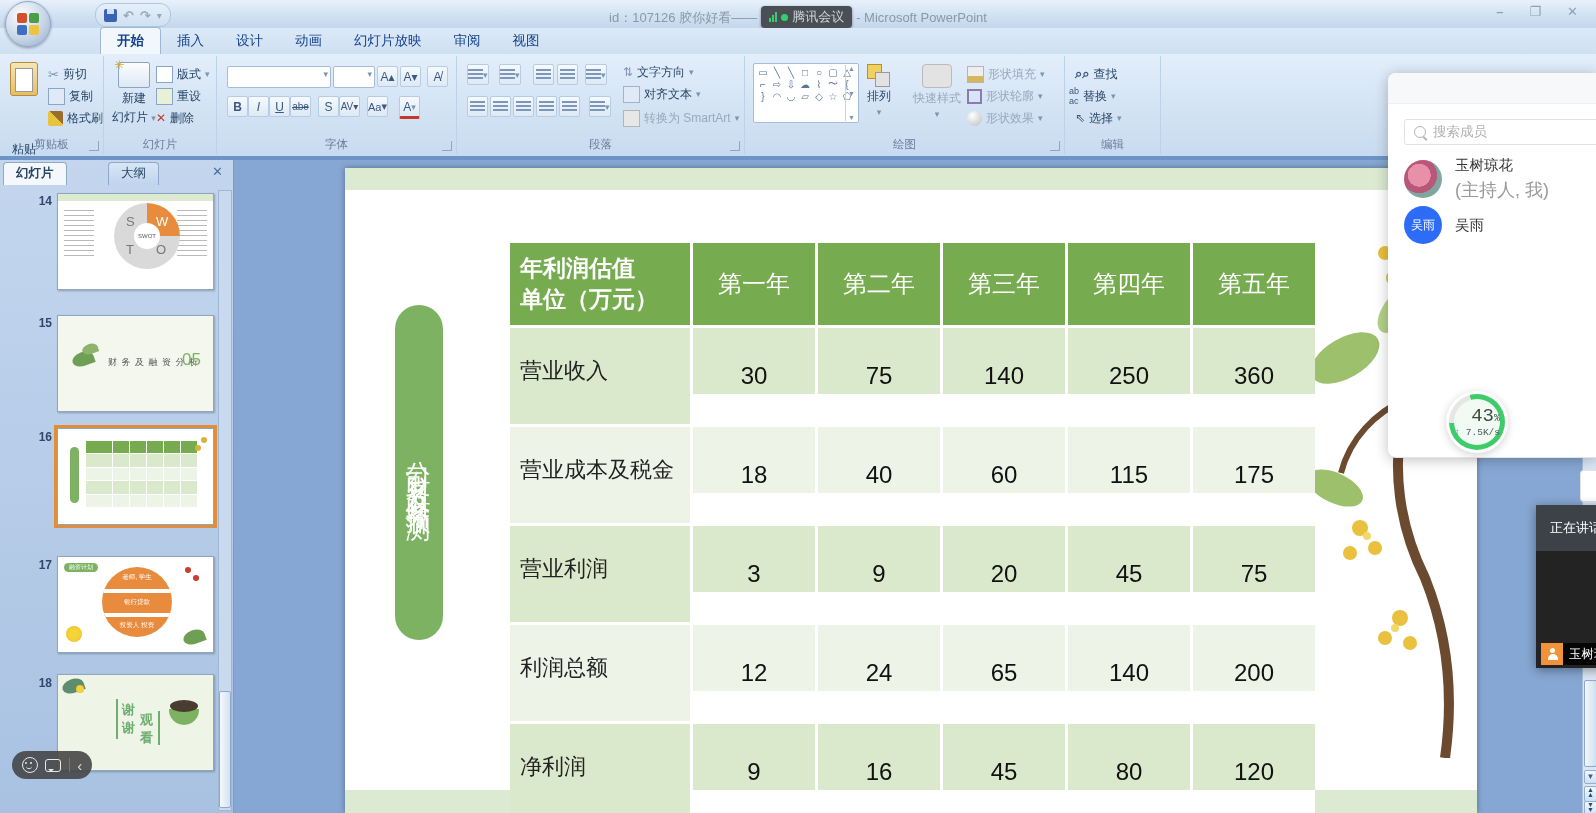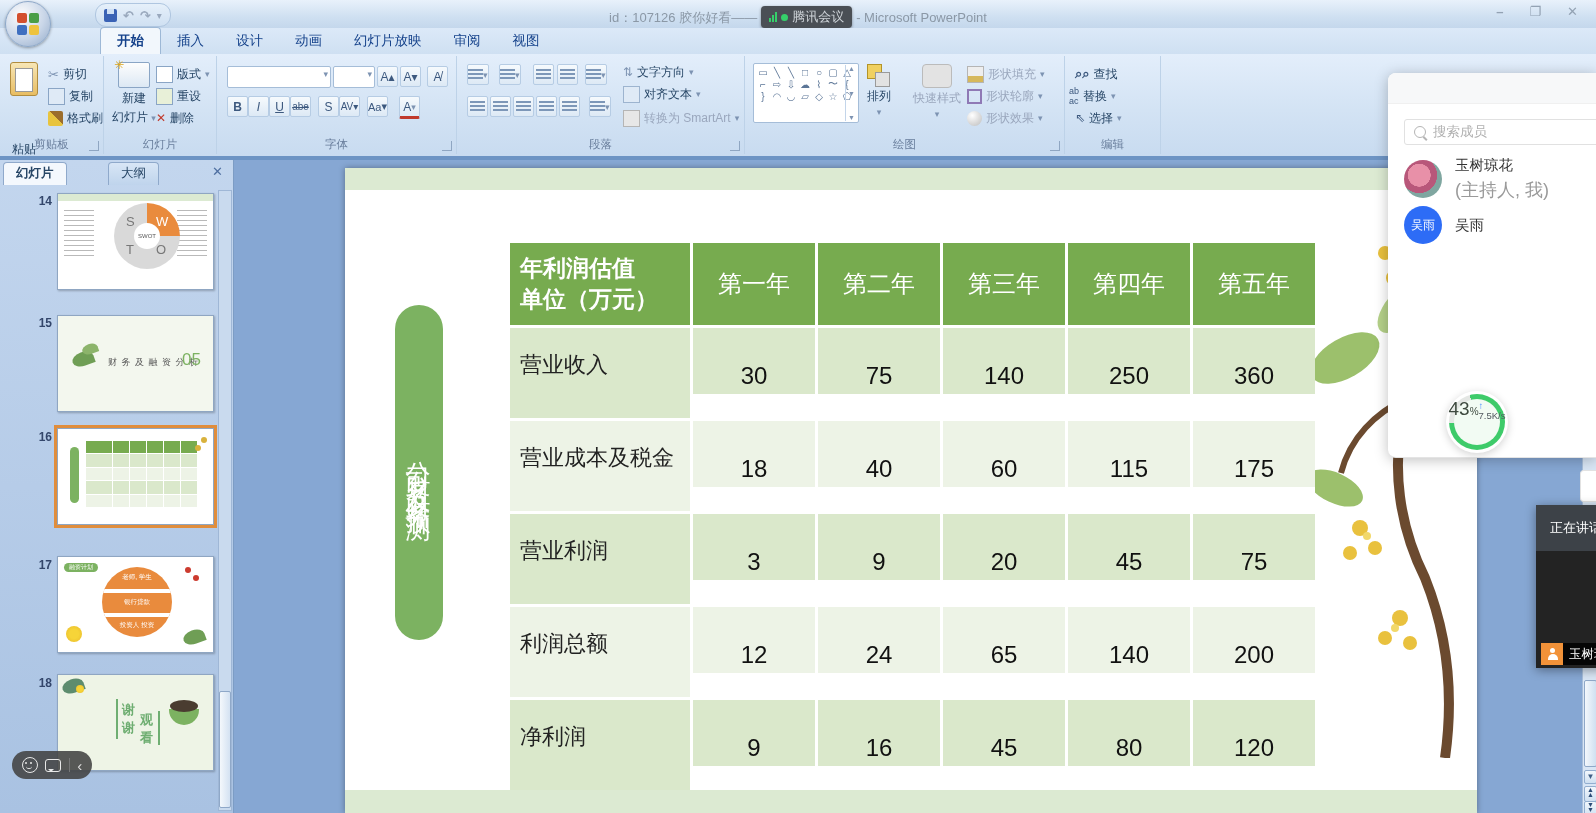--- a/index.html
+++ b/index.html
@@ -53,41 +53,41 @@
   .vthumb{position:absolute;left:0;width:10px;background:linear-gradient(90deg,#f4f8fc,#d4e2f2);border:1px solid #8fa8c8;border-radius:2px;}
   
   .slide{left:345px;top:168px;width:1132px;height:645px;background:#fff;box-shadow:0 0 6px rgba(0,0,0,.35);}
   .slide-band-top{position:absolute;left:0;top:0;right:0;height:22px;background:#dcead2;}
   .slide-band-bot{position:absolute;left:0;bottom:0;right:0;height:23px;background:#dcead2;}
   .vpill{position:absolute;left:50px;top:137px;width:48px;height:335px;border-radius:24px;background:#7cb261;display:flex;align-items:center;justify-content:center;}
   .vpill span{writing-mode:vertical-rl;text-orientation:upright;color:#fff;font-size:25px;letter-spacing:7px;font-weight:500;}
   .ftable{position:absolute;left:165px;top:75px;display:grid;grid-template-columns:180px repeat(5,122px);grid-auto-rows:auto;gap:3px;background:#fff;}
   .th0{background:#77ab4f;color:#fff;font-weight:bold;font-size:23px;line-height:1.35;display:flex;flex-direction:column;justify-content:center;padding-left:10px;height:82px;}
   .thy{background:#77ab4f;color:#fff;font-size:24px;display:flex;align-items:center;justify-content:center;height:82px;}
-  .tlabel{font-size:22px;color:#222;padding:22px 10px 0 10px;height:68px;box-sizing:content-box;}
+  .tlabel{font-size:22px;color:#222;padding:28px 10px 0 10px;height:68px;box-sizing:content-box;}
   .tval{display:flex;align-items:flex-end;justify-content:center;font-size:24px;color:#111;padding-bottom:4px;height:62px;}
   .rowA{background:#dae8cb;}
   .rowB{background:#edf3e6;}
   
   .mpanel{left:1388px;top:73px;width:208px;height:384px;background:#fff;border-radius:8px 0 0 8px;box-shadow:0 2px 14px rgba(0,0,0,.25);z-index:20;border-bottom:1px solid #e4e4e4;}
   .mphead{position:absolute;left:0;top:0;right:0;height:30px;background:#f7f8f9;border-radius:8px 0 0 0;border-bottom:1px solid #f0f0f0;}
   .searchbox{position:absolute;left:16px;top:46px;width:200px;height:26px;border:1px solid #e1e1e1;border-radius:3px;background:#fff;display:flex;align-items:center;gap:7px;padding-left:9px;box-sizing:border-box;}
   .mag{width:10px;height:10px;border:1.5px solid #b5b5b5;border-radius:50%;position:relative;flex:none;}
   .mag:after{content:"";position:absolute;left:9px;top:9px;width:5px;height:1.5px;background:#b5b5b5;transform:rotate(45deg);transform-origin:0 0;}
   .searchbox span{font-size:13.5px;color:#b0b0b0;}
   .member{position:absolute;left:16px;display:flex;align-items:center;gap:13px;}
   .avatar{width:38px;height:38px;border-radius:50%;flex:none;}
   .avatar.flower{background:radial-gradient(circle at 40% 40%,#e890a8 0 35%,#b8577a 36% 55%,#7fa6a0 56% 100%);}
   .avatar.blue{background:#2d6cf6;color:#fff;font-size:12px;display:flex;align-items:center;justify-content:center;}
   .mname{font-size:14.5px;color:#333;}
   .mrole{font-size:18px;color:#9a9a9a;margin-top:3px;}
   
   .ringwrap{left:1446px;top:391px;width:62px;height:62px;border-radius:50%;background:#fff;box-shadow:0 2px 8px rgba(0,0,0,.18);z-index:21;display:flex;align-items:center;justify-content:center;}
   .ring{width:56px;height:56px;border-radius:50%;background:conic-gradient(from -15deg,#3ecb6a 0 282deg,#e4e7e4 282deg 360deg);display:flex;align-items:center;justify-content:center;}
-  .ringin{width:46px;height:46px;border-radius:50%;background:#f2fbf3;display:flex;flex-direction:row;align-items:flex-start;justify-content:center;line-height:1;}
+  .ringin{width:46px;height:46px;border-radius:50%;background:#f2fbf3;display:flex;flex-direction:column;align-items:flex-end;justify-content:center;line-height:1;font-family:Liberation Mono, monospace;}
   .pct{font-size:19px;color:#3e4a3f;}
   .pct small{font-size:10px;}
   .spd{font-size:9.5px;color:#51585f;margin-top:2px;}
   .uparrow{color:#4a8cff;font-weight:bold;}
   
   .handle{left:1580px;top:470px;width:16px;height:30px;background:#fff;border:1px solid #e2e2e2;border-right:none;border-radius:4px 0 0 4px;z-index:20;}
   
   .vpanel{left:1536px;top:505px;width:108px;height:163px;z-index:22;box-shadow:0 2px 10px rgba(0,0,0,.4);}
   .vphead{position:absolute;left:0;top:0;right:0;height:46px;background:#3d4248;color:#fff;font-size:13px;display:flex;align-items:center;padding-left:14px;box-sizing:border-box;}
   .vpbody{position:absolute;left:0;top:46px;right:0;bottom:0;background:#232323;overflow:hidden;}

